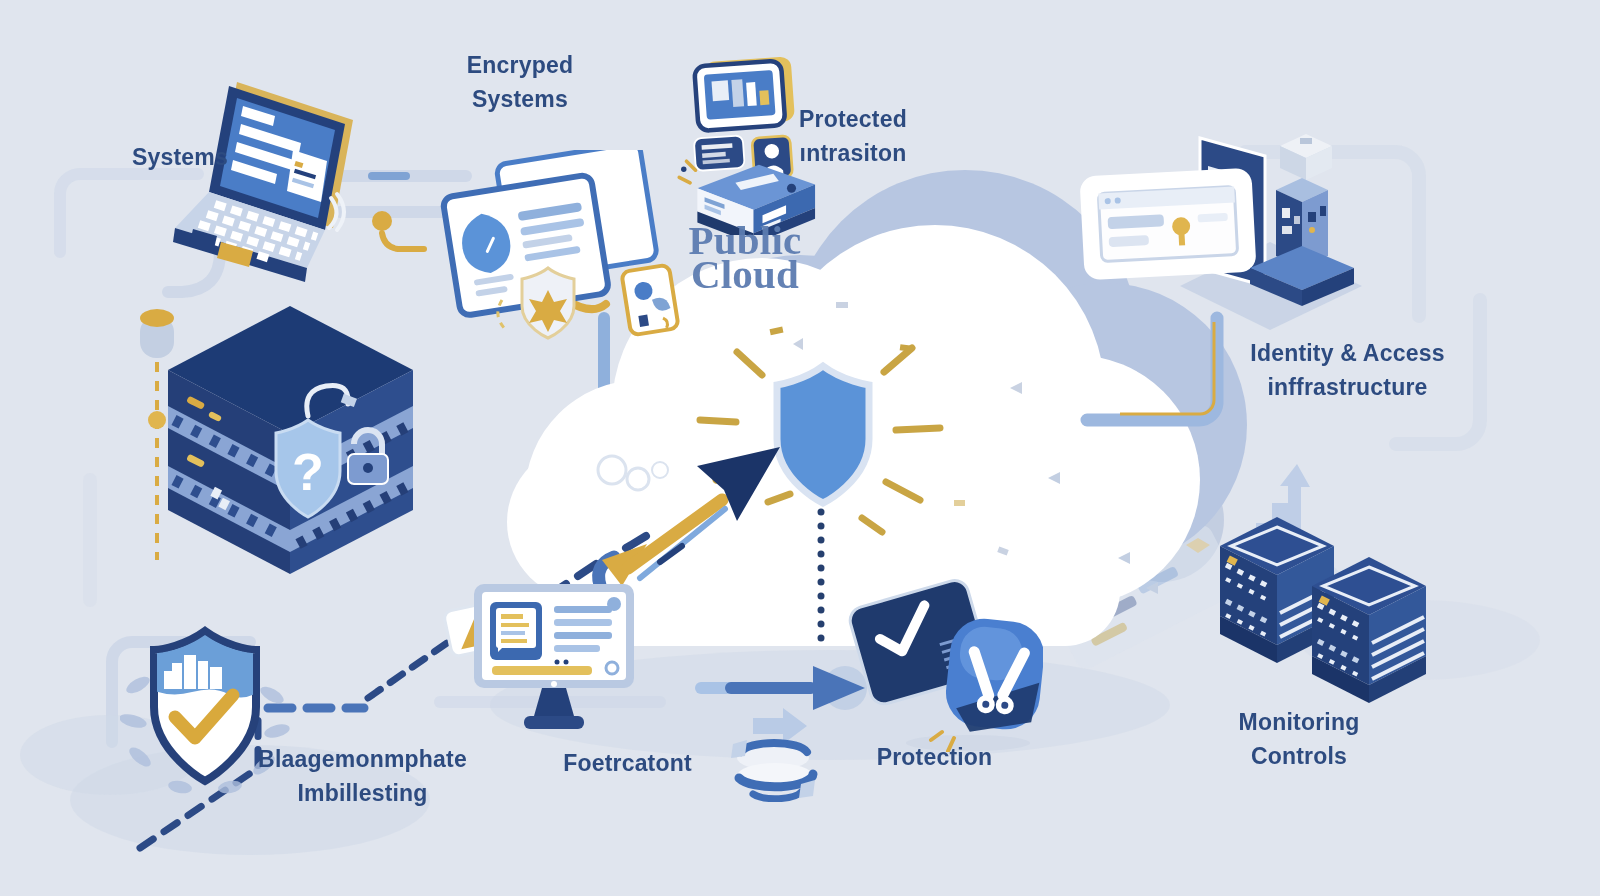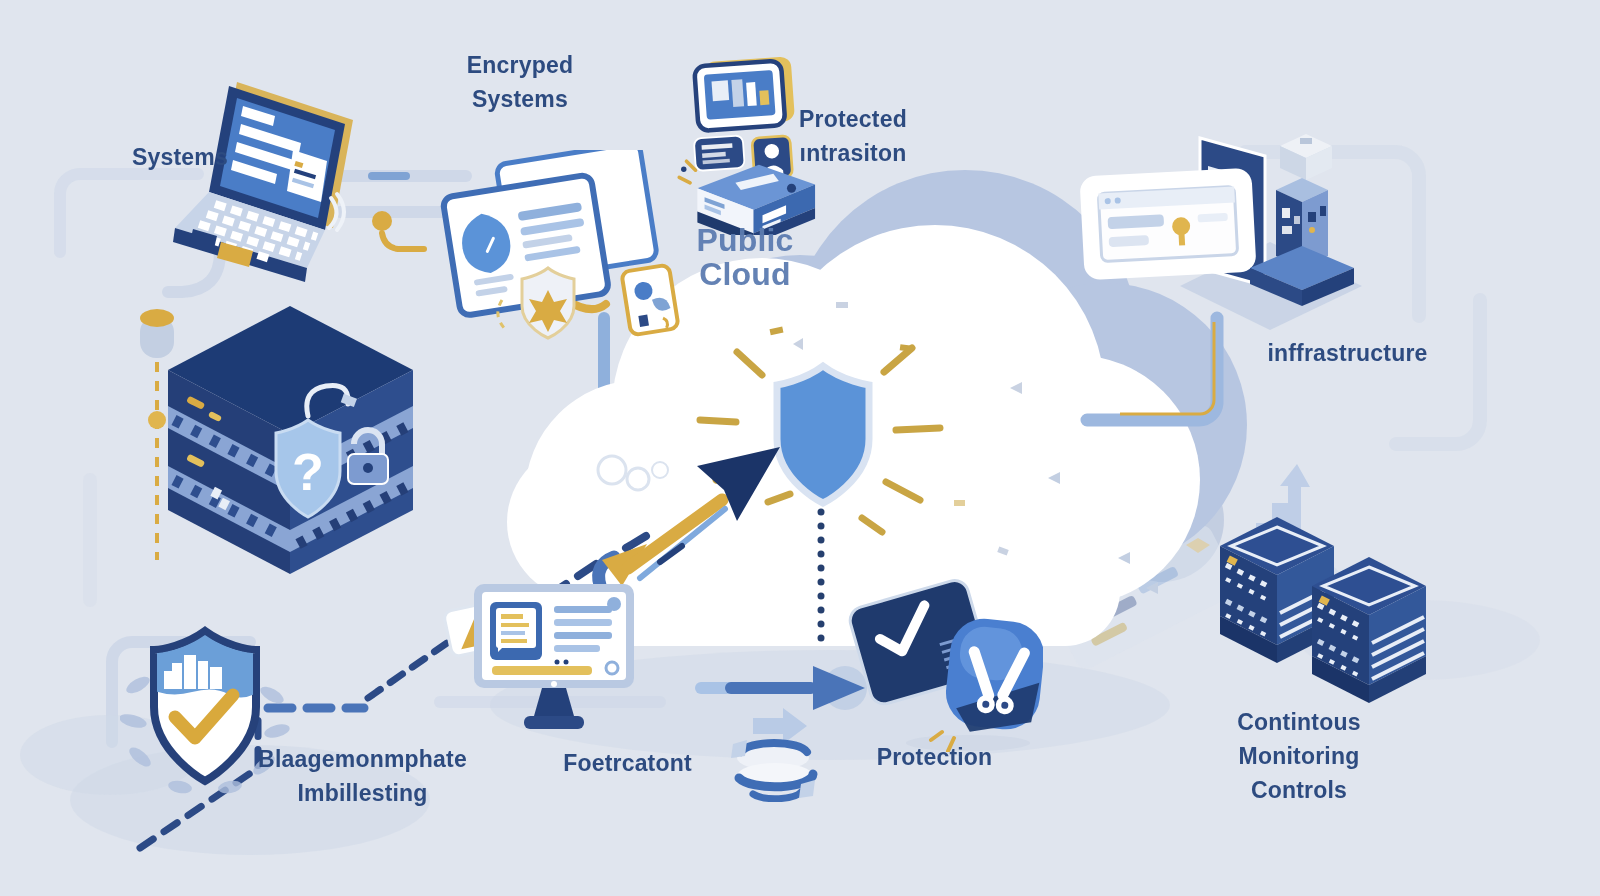--- a/index.html
+++ b/index.html
@@ -3,21 +3,21 @@
 <meta charset="utf-8">
 <style>
   html,body{margin:0;padding:0;background:#e0e5ee;}
   .stage{position:relative;width:1600px;height:896px;overflow:hidden;background:#e0e5ee;
          font-family:"Liberation Sans",sans-serif;}
   .stage svg{position:absolute;display:block;}
   .bg{left:0;top:0;}
   .label{position:absolute;font-weight:bold;color:#2d4b80;text-align:center;
          font-size:23px;line-height:34px;letter-spacing:.2px;}
   .label span{display:block;}
-  .label-public{color:#5c7cb0;font-size:32px;opacity:.95;}
+  .label-public{color:#5c7cb0;font-size:41px;opacity:.95;font-family:Liberation Serif, serif;}
 </style>
 </head>
 <body>
 
 <div class="stage">
 
   <svg class="bg" width="1600" height="896" viewBox="0 0 1600 896">
 
     <g fill="none" stroke="#ccd6e7" stroke-width="12" stroke-linecap="round" opacity=".85">
       <path d="M220,252 q0,38 -38,40 h-14"></path>
@@ -474,35 +474,35 @@
   <div class="label" style="left:768px;top:102px;width:170px">
     <span>Protected</span>
     <span>ıntrasiton</span>
   </div>
 
   <div class="label label-public" style="left:650px;top:223px;width:190px">
     <span>Public Cloud</span>
   </div>
 
   <div class="label" style="left:1205px;top:336px;width:285px">
+    <span>Identity &amp; Access</span>
     <span>inffrastructure</span>
   </div>
 
   <div class="label" style="left:230px;top:742px;width:265px">
     <span>Blaagemonmphate</span>
     <span>Imbillesting</span>
   </div>
 
   <div class="label" style="left:505px;top:746px;width:245px">
     <span>Foetrcatont</span>
   </div>
 
   <div class="label" style="left:822px;top:740px;width:225px">
     <span>Protection</span>
   </div>
 
   <div class="label" style="left:1188px;top:705px;width:222px">
-    <span>Contintous</span>
     <span>Monitoring</span>
     <span>Controls</span>
   </div>
 
 </div>
 
 </body></html>

